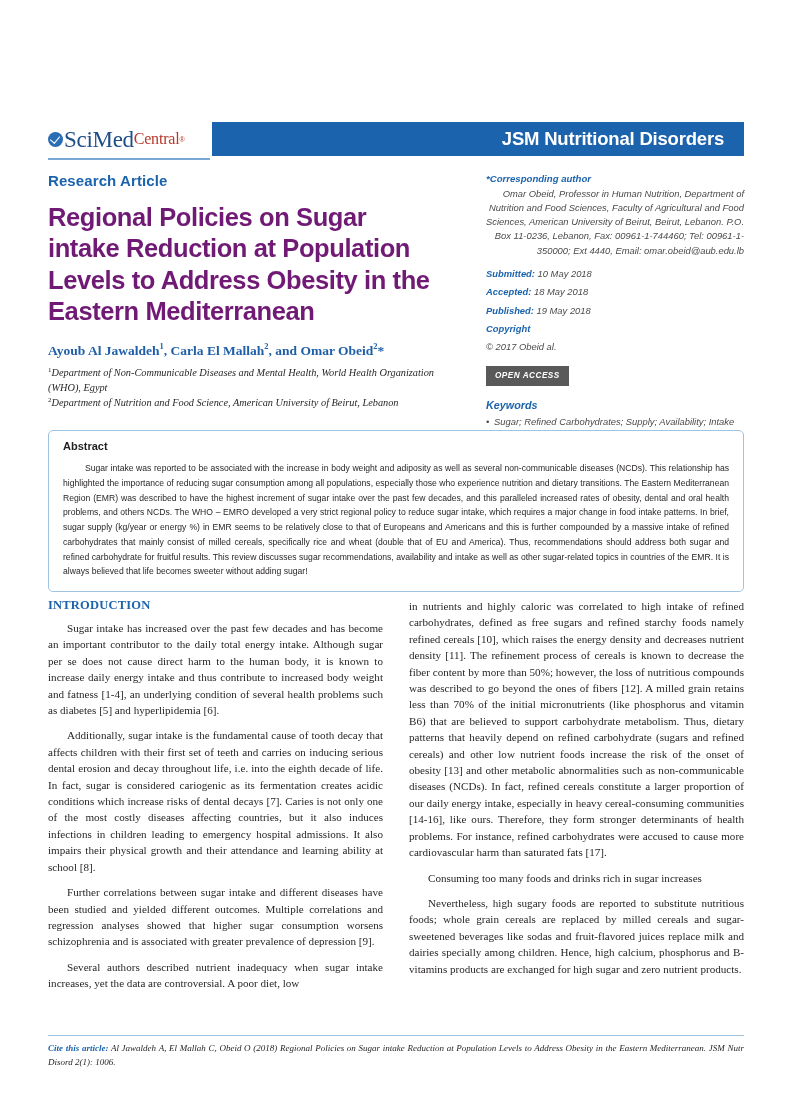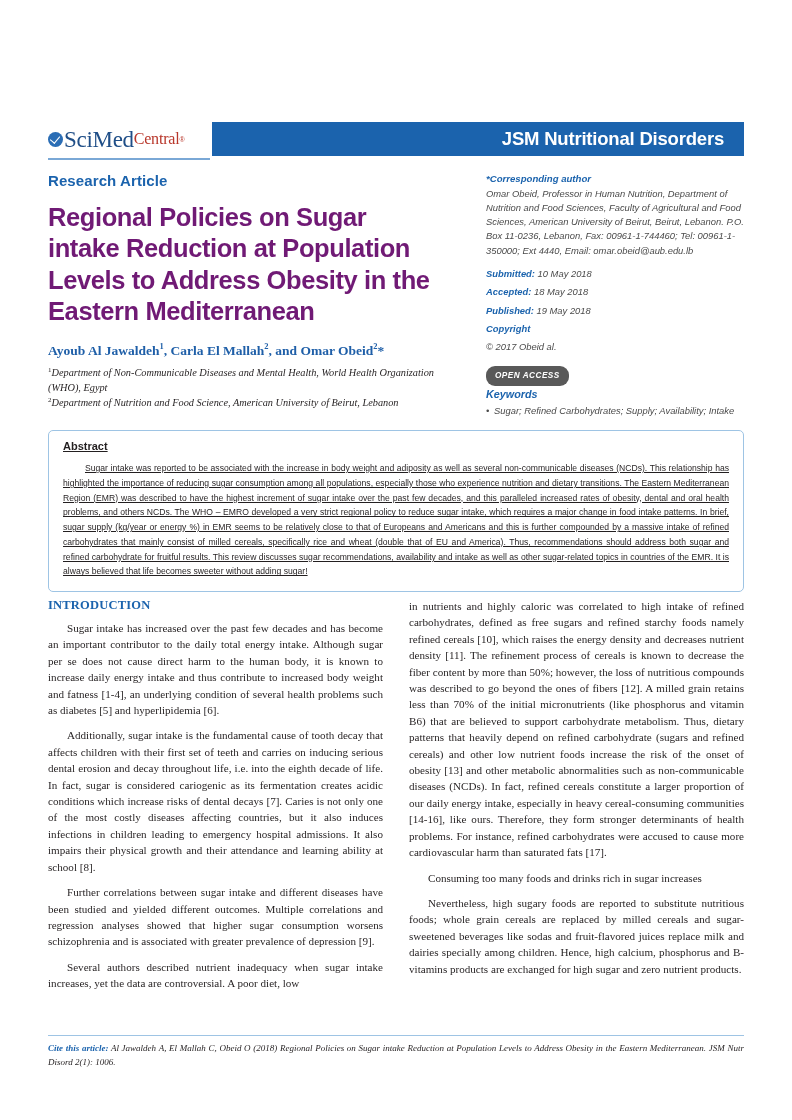--- a/index.html
+++ b/index.html
@@ -161,37 +161,37 @@
     font-size: 9.4px;
     color: #4a4a4a;
     line-height: 1.52;
     font-style: italic;
   }
   .rc-head {
     color: #1b63ad;
     font-weight: bold;
     font-size: 9.6px;
   }
-  .rc-body { color: #4a4a4a; }
+  .rc-body { color: #4a4a4a; text-align: right; }
   .rc-gap { height: 9px; }
   .rc-dates p { margin: 0 0 4px 0; }
   .rc-label {
     color: #1b63ad;
     font-weight: bold;
   }
   .oa-badge {
     display: inline-block;
     background: #595959;
     color: #ffffff;
     font-size: 8.2px;
     font-weight: bold;
     letter-spacing: 0.5px;
     padding: 4px 9px 4px 9px;
     margin-top: 7px;
-    border-radius: 9px;
+    margin-bottom: 11px;
   }
   .kw-head {
     color: #1b63ad;
     font-weight: bold;
     font-size: 10.8px;
     margin-bottom: 2px;
   }
   .kw-list {
     color: #4a4a4a;
     font-size: 9.4px;
@@ -210,21 +210,20 @@
   
   .abstract-box {
     position: absolute;
     left: 48px;
     top: 430px;
     width: 696px;
     border: 1px solid #9ec4e4;
     border-radius: 5px;
     box-sizing: border-box;
     padding: 9px 14px 12px 14px;
-    text-decoration: underline;
   }
   .abstract-head {
     font-size: 11px;
     font-weight: bold;
     color: #231f20;
     margin-bottom: 9px;
   }
   .abstract-text {
     font-size: 8.6px;
     line-height: 1.72;

